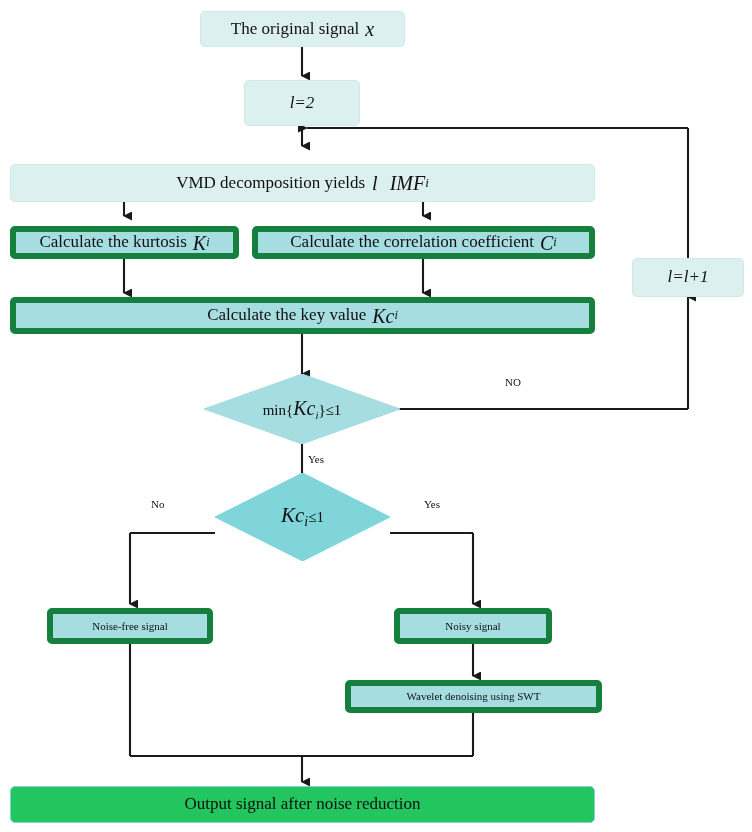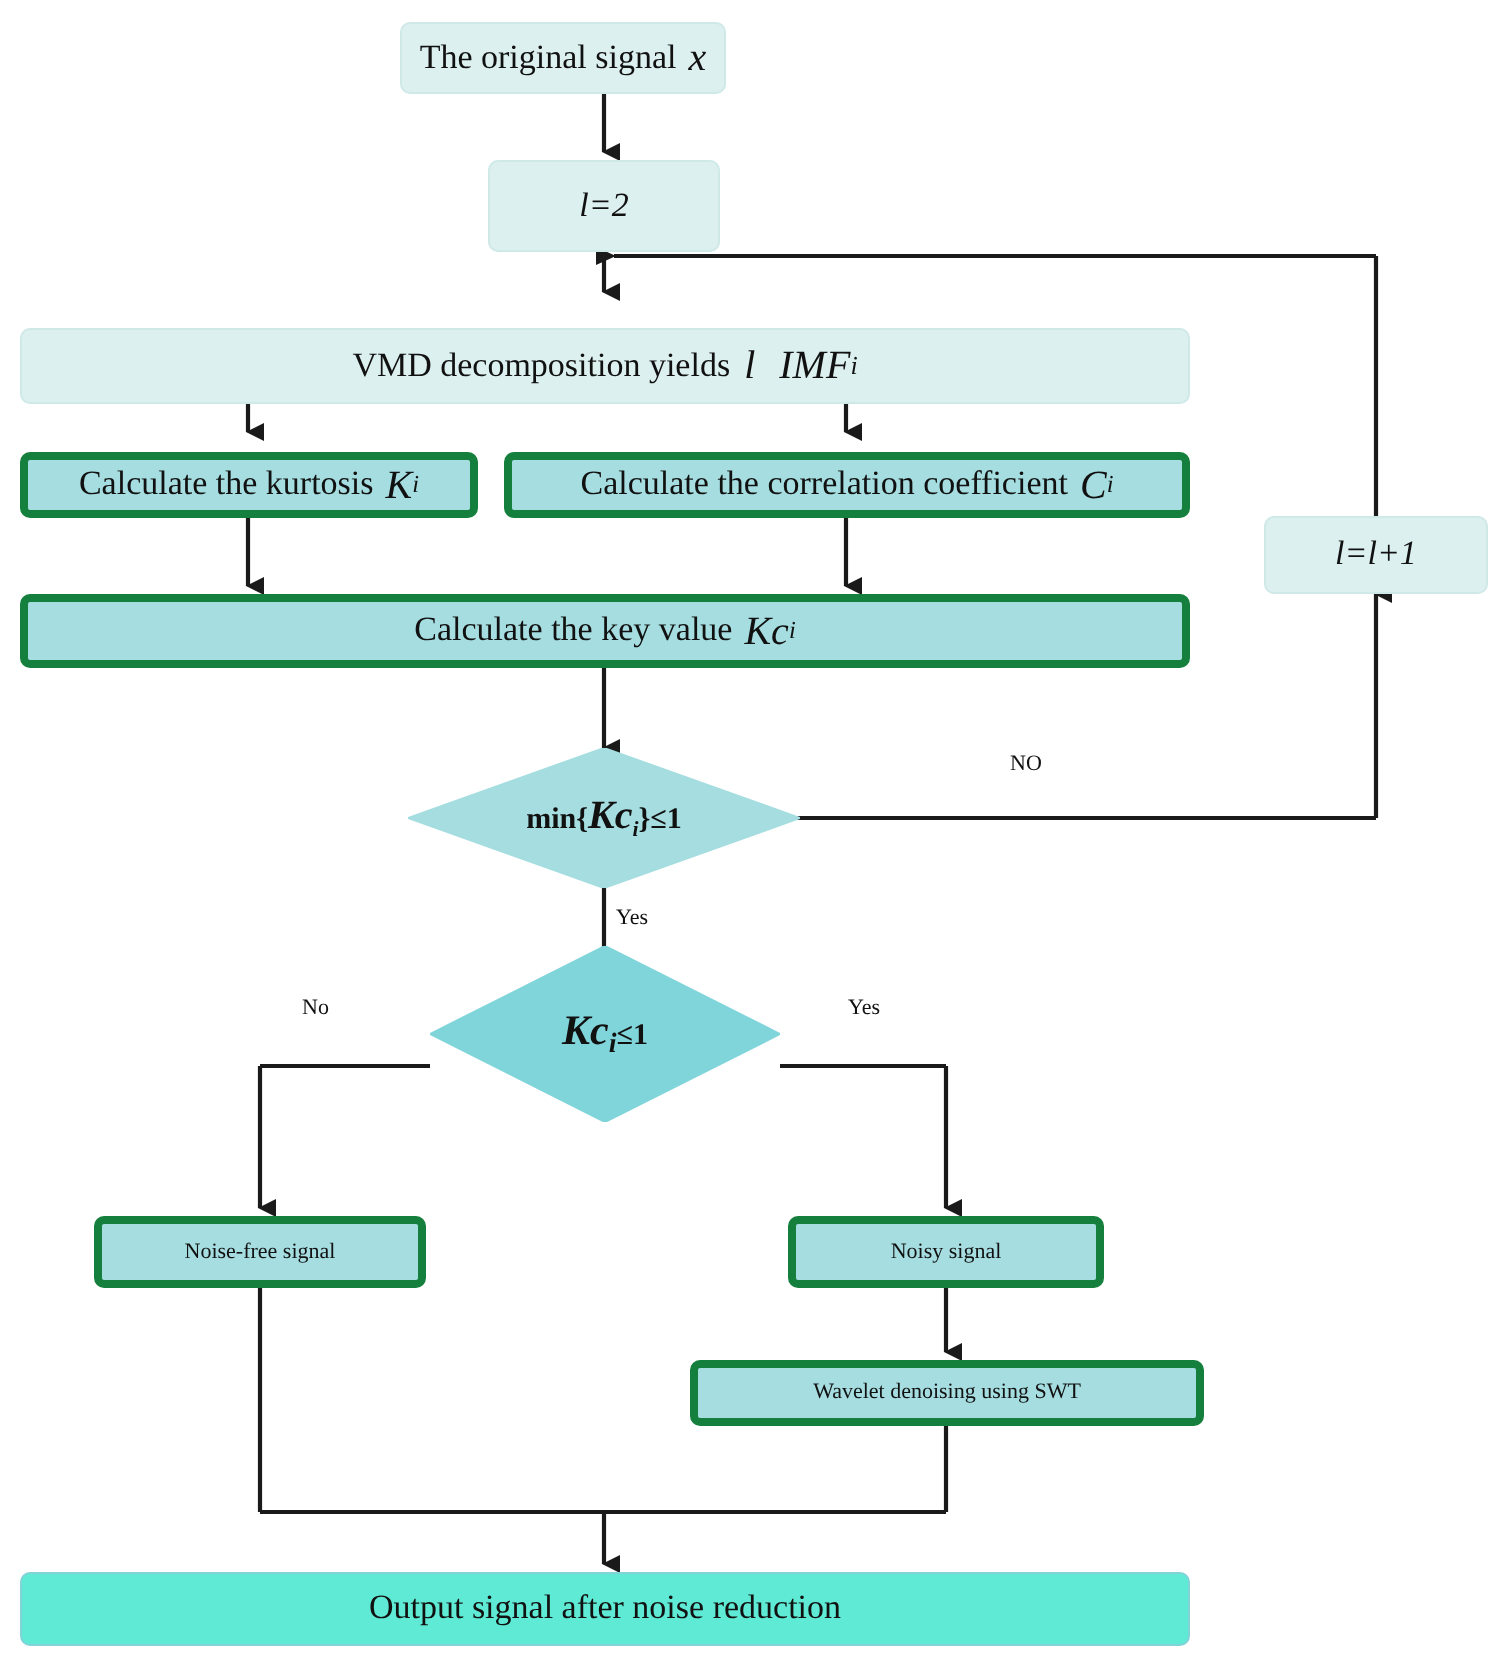--- a/index.html
+++ b/index.html
@@ -33,45 +33,44 @@
     line-height: 1.1;
     z-index: 3;
     white-space: nowrap;
   }
   .pale {
     background: #ddf0f0;
     border: 1px solid #cfe8e8;
   }
   .teal {
     background: #a5dde0;
-    border: 4px solid #15803d;
+    border: 6px solid #15803d;
   }
   .teal-strong {
-    background: #5eead4;
+    background: #22c55e;
     border: 1px solid #82d3d8;
     text-align: right;
   }
   .diamond-wrap {
     position: absolute;
     z-index: 3;
     display: flex;
     align-items: center;
     justify-content: center;
   }
   .diamond-wrap svg {
     position: absolute;
     left: 0; top: 0;
   }
   .diamond-label {
     position: relative;
     z-index: 4;
     color: #111111;
     text-align: right;
     white-space: nowrap;
-    font-weight: bold;
   }
   .edge-label {
     position: absolute;
     z-index: 4;
     color: #111111;
     white-space: nowrap;
   }
   svg.wires {
     position: absolute;
     left: 0; top: 0;
@@ -139,21 +138,21 @@
       <line x1="130" y1="644" x2="130" y2="756"></line>
 
       <line x1="473" y1="713" x2="473" y2="756"></line>
 
       <line x1="130" y1="756" x2="473" y2="756"></line>
 
       <line x1="302" y1="756" x2="302" y2="782" marker-end="url(#arrow-down)"></line>
     </g>
   </svg>
 
-  <div class="node pale fs17" style="left:200px; top:11px; width:163px; height:36px;">
+  <div class="node pale fs17" style="left:200px; top:11px; width:205px; height:36px;">
     <span>The original signal</span>
     <span class="mathvar big" style="margin-left:6px;">x</span>
   </div>
 
   <div class="node pale fs17" style="left:244px; top:80px; width:116px; height:46px;">
     <span class="mathvar">l=2</span>
   </div>
 
   <div class="node pale fs17" style="left:10px; top:164px; width:585px; height:38px;">
     <span>VMD decomposition yields</span>

